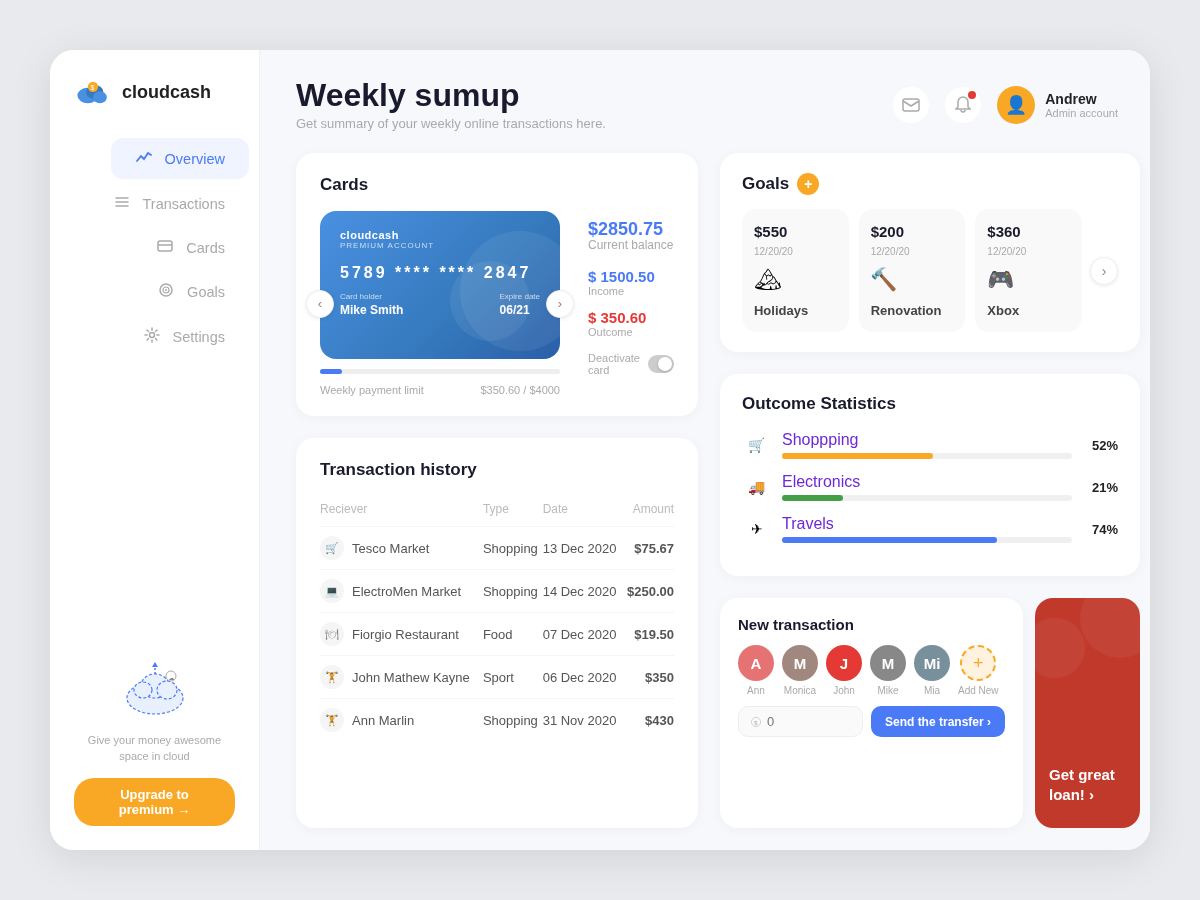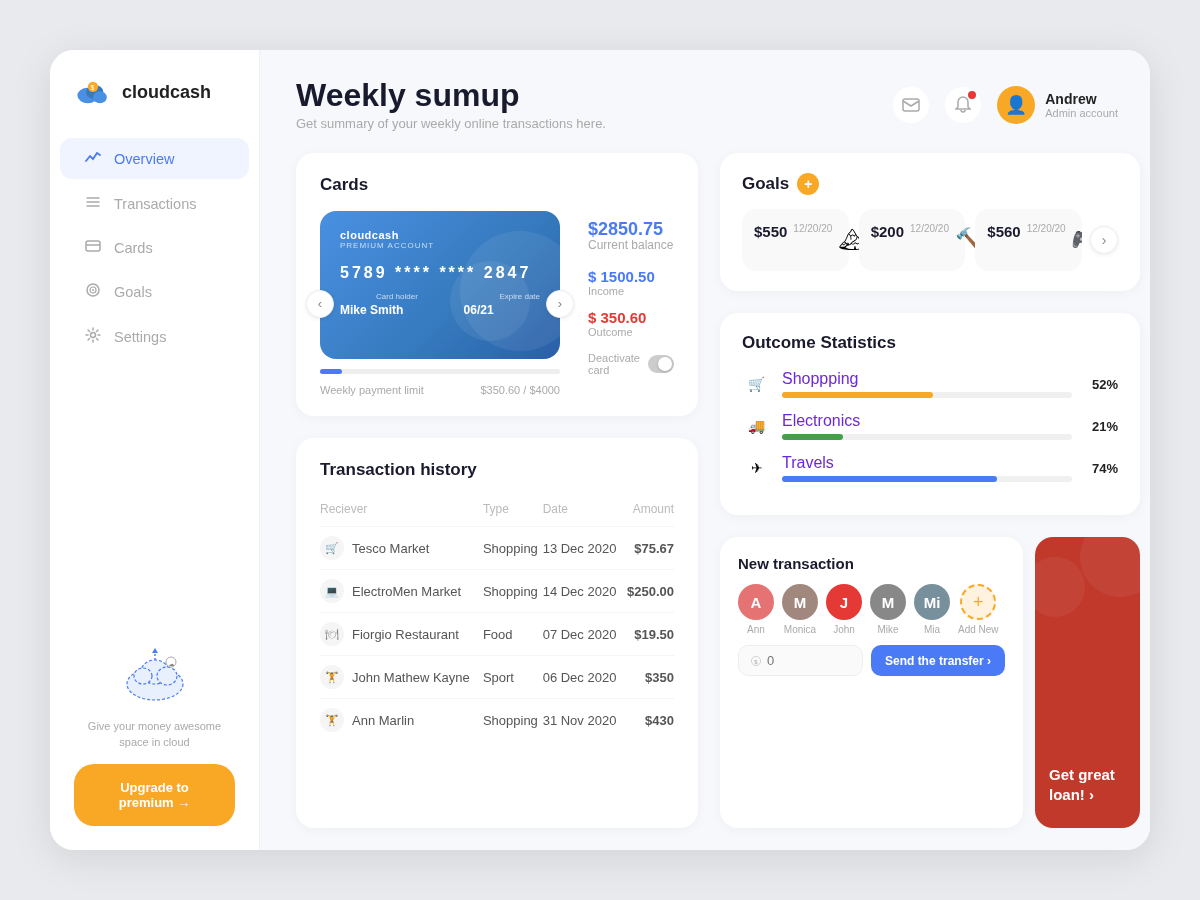--- a/index.html
+++ b/index.html
@@ -44,20 +44,21 @@
     .logo-text {
       font-size: 18px;
       font-weight: 700;
       color: #222;
     }
     .nav-items {
       flex: 1;
       display: flex;
       flex-direction: column;
       gap: 4px;
+      align-items: flex-end;
     }
     .nav-item {
       display: flex;
       align-items: center;
       gap: 12px;
       padding: 11px 24px;
       cursor: pointer;
       color: #aaa;
       font-size: 14.5px;
       font-weight: 500;
@@ -92,21 +93,21 @@
       font-size: 11px;
       color: #aaa;
       text-align: center;
       line-height: 1.4;
     }
     .upgrade-btn {
       background: #f9a825;
       color: #fff;
       border: none;
       border-radius: 20px;
-      padding: 16px 18px;
+      padding: 9px 18px;
       font-size: 13px;
       font-weight: 600;
       cursor: pointer;
       display: flex;
       align-items: center;
       gap: 6px;
       margin-top: 4px;
       width: 100%;
       justify-content: center;
     }
@@ -256,21 +257,21 @@
       position: absolute;
       width: 80px; height: 80px;
       border-radius: 50%;
       background: rgba(255,255,255,0.07);
       right: 30px; top: 50px;
     }
     .card-logo { font-size: 11px; font-weight: 700; letter-spacing: 0.5px; }
     .card-sub { font-size: 8px; letter-spacing: 1px; opacity: 0.7; text-transform: uppercase; }
     .card-number { font-size: 16px; font-weight: 600; letter-spacing: 3px; margin: 14px 0 10px; }
     .card-footer { display: flex; justify-content: space-between; align-items: flex-end; }
-    .card-label { font-size: 8px; opacity: 0.7; margin-left: 36px; }
+    .card-label { font-size: 8px; opacity: 0.7; }
     .card-value { font-size: 12px; font-weight: 600; margin-top: 2px; }
     .progress-bar-bg { background: #eee; border-radius: 4px; height: 5px; flex: 1; }
     .progress-bar-fill { background: #4a7af5; border-radius: 4px; height: 5px; }
     .card-limit-text { font-size: 11px; color: #aaa; margin-top: 4px; }
     .card-balance-info {
       flex: 1;
       display: flex;
       flex-direction: column;
       gap: 6px;
     }
@@ -389,21 +390,21 @@
       flex: 1;
       overflow: hidden;
     }
     .goal-card {
       background: #f9f9f9;
       border-radius: 14px;
       padding: 14px 12px;
       flex: 1;
       min-width: 0;
       display: flex;
-      flex-direction: row;
+      flex-direction: column;
       align-items: flex-start;
       gap: 6px;
     }
     .goal-amount { font-size: 15px; font-weight: 700; color: #1a1a2e; }
     .goal-date { font-size: 10px; color: #aaa; }
     .goal-icon { font-size: 22px; margin: 4px 0; }
     .goal-name { font-size: 13px; font-weight: 600; color: #444; }
     .goals-next-btn {
       width: 28px; height: 28px;
       border-radius: 50%;
@@ -830,21 +831,21 @@
     <div class="goal-icon">🏔</div>
     <div class="goal-name">Holidays</div>
   </div>
                 <div class="goal-card">
     <div class="goal-amount">$200</div>
     <div class="goal-date">12/20/20</div>
     <div class="goal-icon">🔨</div>
     <div class="goal-name">Renovation</div>
   </div>
                 <div class="goal-card">
-    <div class="goal-amount">$560</div>
+    <div class="goal-amount">$360</div>
     <div class="goal-date">12/20/20</div>
     <div class="goal-icon">🎮</div>
     <div class="goal-name">Xbox</div>
   </div>
               </div>
             <button class="goals-next-btn">›</button>
           </div>
         </div>
 
         <div class="stats-section">

